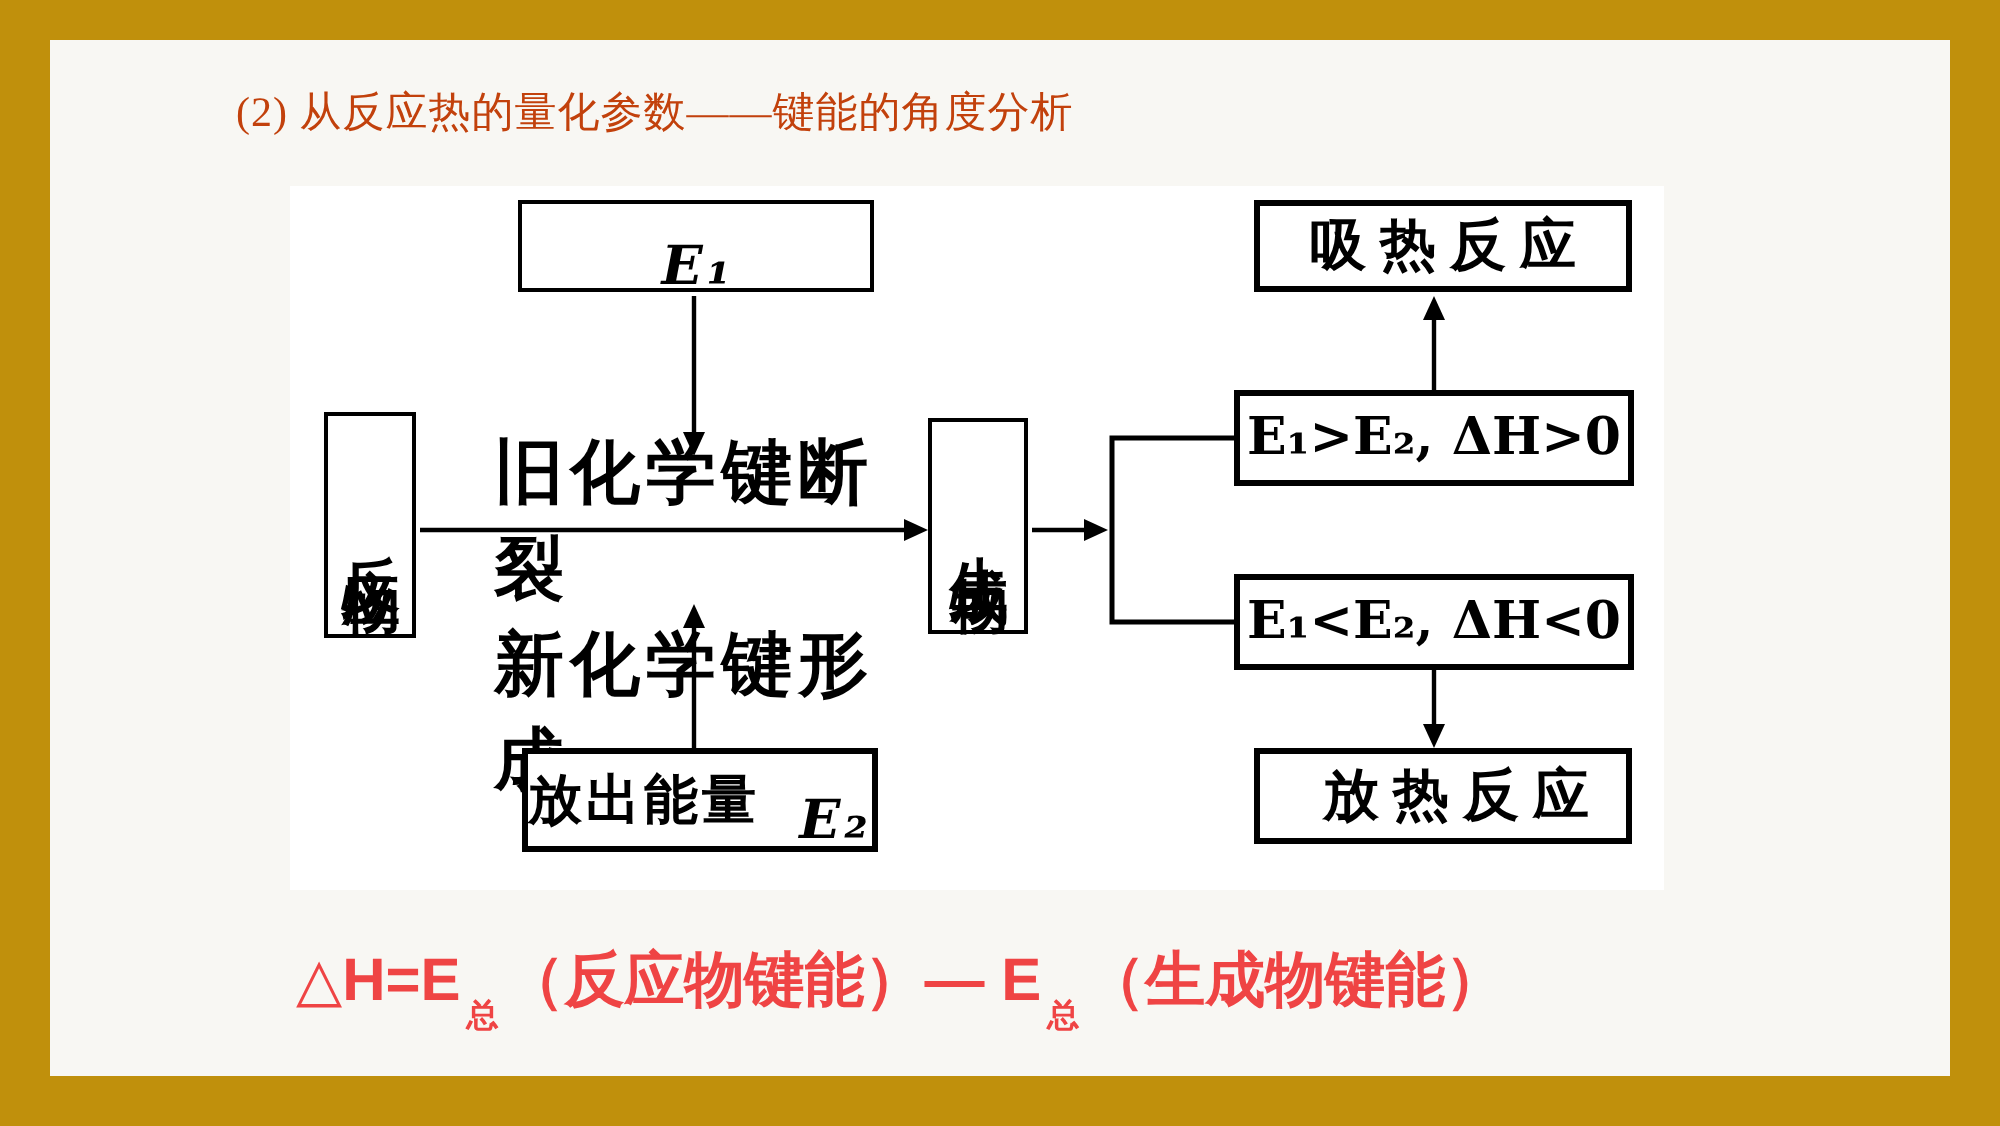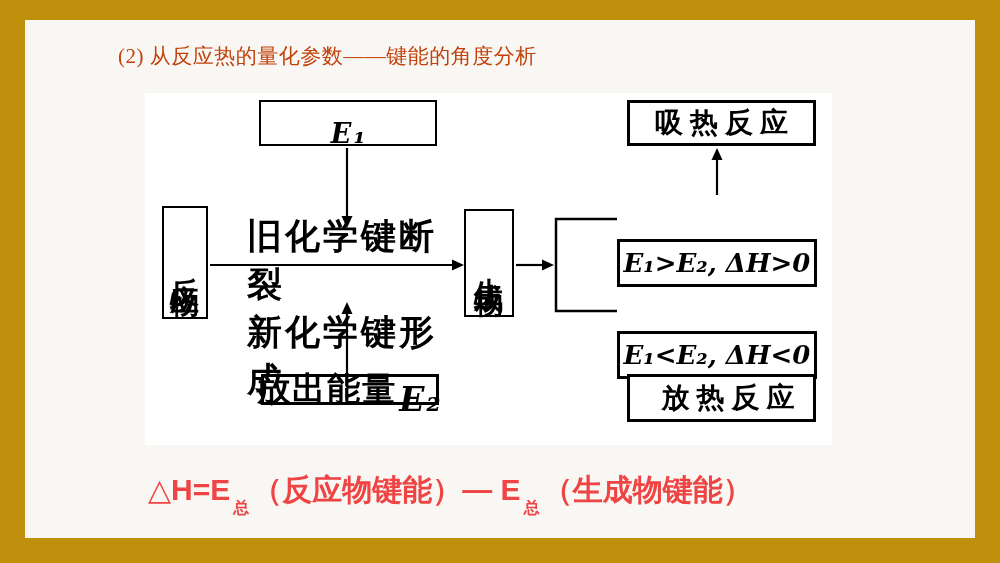--- a/index.html
+++ b/index.html
@@ -42,36 +42,34 @@
   }
   .box .math{
     font-family:"DejaVu Serif","Liberation Serif",serif;
     font-style:italic;
     margin-left:2px;
     margin-top:20px;
   }
   .box-absorb{left:114px;top:7px;width:178px;height:46px;font-size:27px;letter-spacing:2px;border-width:2px;}
   .box-endo{left:482px;top:7px;width:189px;height:46px;font-size:28px;letter-spacing:7px;border-width:3px;padding-left:7px;}
   .box-exo{left:482px;top:281px;width:189px;height:48px;font-size:28px;letter-spacing:7px;border-width:3px;padding-left:20px;}
-  .box-release{left:116px;top:281px;width:178px;height:31px;font-size:33px;letter-spacing:2px;border-width:3px;}
+  .box-release{left:116px;top:281px;width:178px;height:52px;font-size:27px;letter-spacing:2px;border-width:3px;justify-content:space-between;}
   .box-vert{
     writing-mode:vertical-rl;
     text-orientation:upright;
     letter-spacing:6px;
     font-size:29px;
   }
   .box-reactant{left:17px;top:113px;width:46px;height:113px;}
   .box-product{left:319px;top:116px;width:50px;height:108px;}
   .box-cond{
     left:472px;width:200px;height:48px;
     font-size:26px;font-weight:700;
-    font-style:italic;
     font-family:"DejaVu Serif","Liberation Serif",serif;
     border-width:3px;
-    margin-top:44px;
   }
   .box-cond-gt{top:102px;}
   .box-cond-lt{top:194px;}
   .center-text{
     position:absolute;
     left:102px;top:120px;width:200px;
     text-align:left;
     font-size:35px;font-weight:700;
     line-height:48px;
     letter-spacing:3px;

